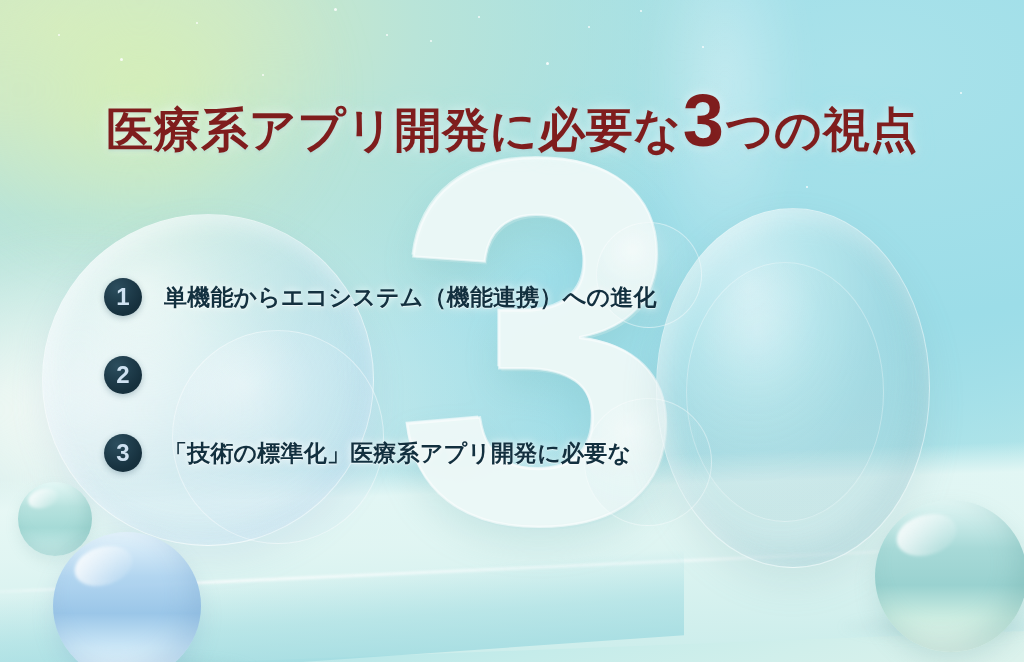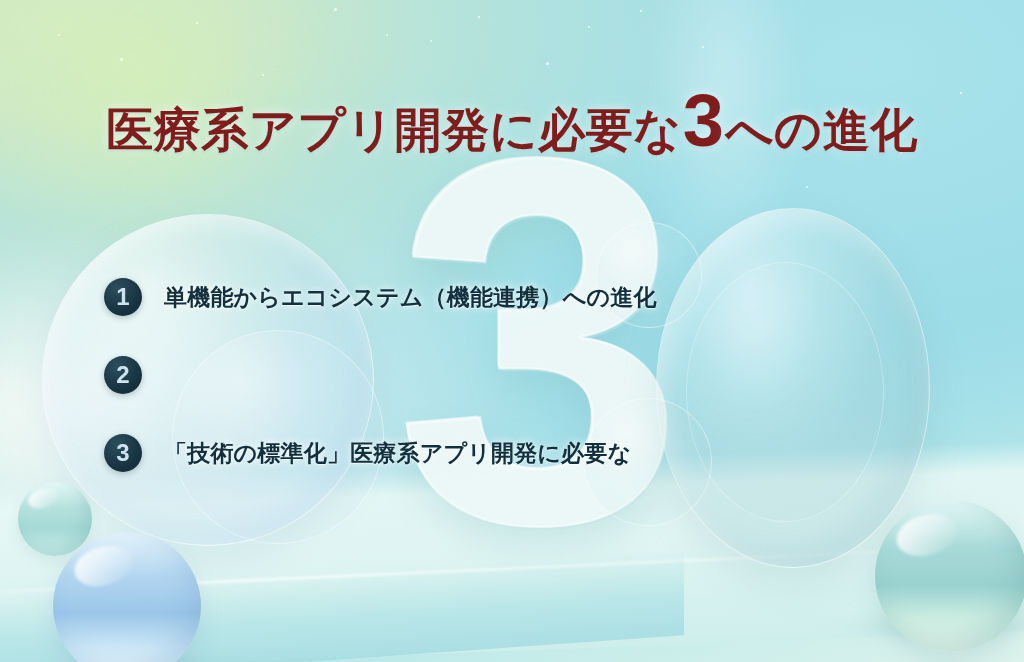--- a/index.html
+++ b/index.html
@@ -313,21 +313,21 @@
 
   <div class="sphere-shadow shadow-left"></div>
   <div class="sphere-shadow shadow-right"></div>
   <div class="sphere sphere-sm-left"></div>
   <div class="sphere sphere-lg-left"></div>
   <div class="sphere sphere-lg-right"></div>
 
   <div class="title-row">
     <span class="title-main">医療系アプリ開発に必要な</span>
     <span class="title-big">3</span>
-    <span class="title-tail">への進化</span>
+    <span class="title-tail">つの視点</span>
   </div>
 
   <div class="list">
 
     <div class="list-item">
       <div class="badge">1</div>
       <div class="item-text">単機能からエコシステム（機能連携）への進化</div>
     </div>
 
     <div class="list-item">

